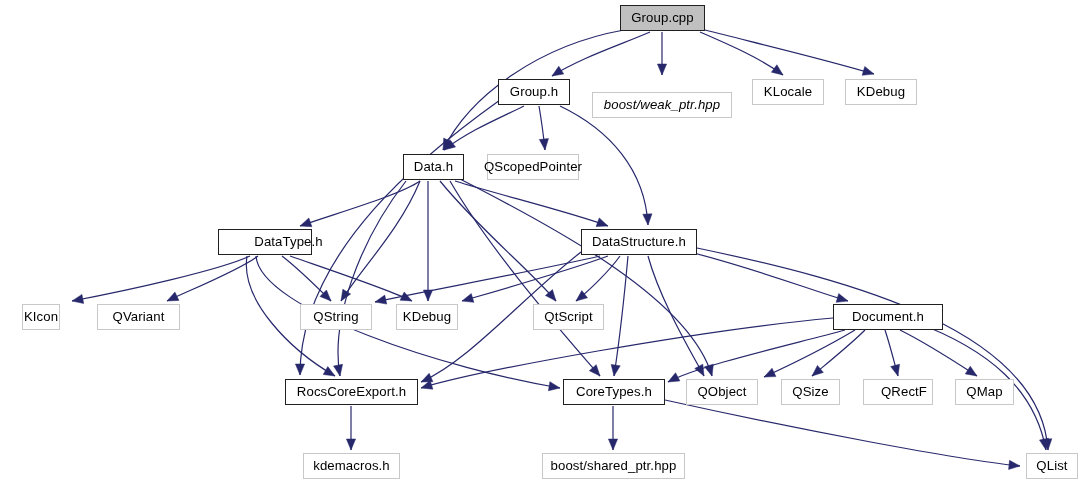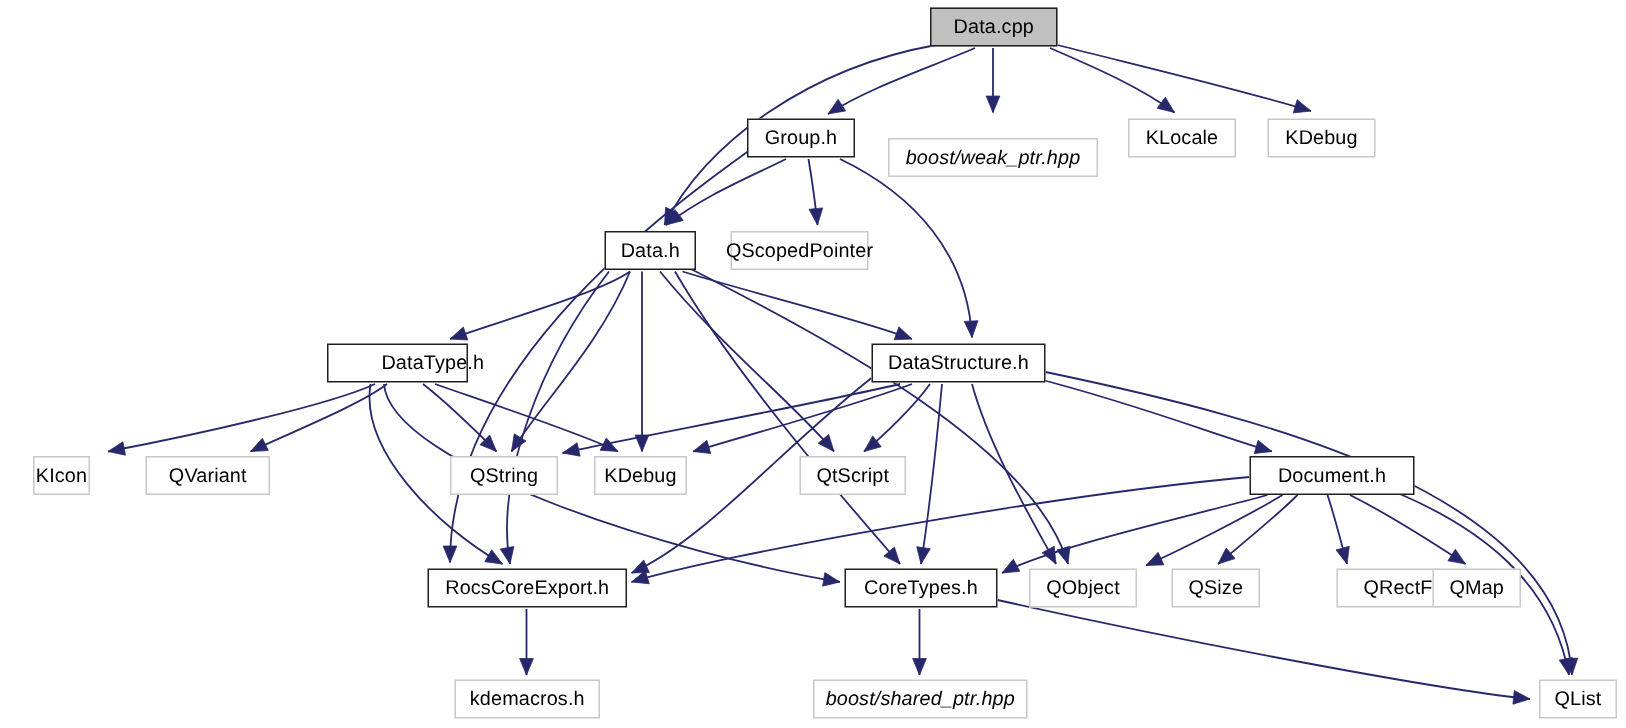--- a/index.html
+++ b/index.html
@@ -138,38 +138,38 @@
       <path d="M915,322 C990,350 1035,390 1046,450" class="edge"></path>
       <polygon points="1046,450 1039.4918032786886,440.0098360655738 1048.5409836065573,438.3508196721312" class="arrowhead"></polygon>
       <path d="M351,406 C351,420 351,435 351,450" class="edge"></path>
       <polygon points="351,450 346.4,439 355.6,439" class="arrowhead"></polygon>
       <path d="M613,406 C613,420 613,435 613,450" class="edge"></path>
       <polygon points="613,450 608.4,439 617.6,439" class="arrowhead"></polygon>
       <path d="M665,400 C800,430 960,460 1020,466" class="edge"></path>
       <polygon points="1020,466 1008.5968738001935,469.482630165735 1009.5123080151867,460.328288015803" class="arrowhead"></polygon>
     </svg>
   <div id="nodes-layer">
-      <div class="node current" style="left: 620px; top: 5px; width: 85px;">Data.cpp</div>
+      <div class="node current" style="left: 620px; top: 5px; width: 85px;">Group.cpp</div>
       <div class="node header" style="left: 498px; top: 79px; width: 72px;">Group.h</div>
       <div class="node " style="left: 592px; top: 92px; width: 140px; font-style: italic;">boost/weak_ptr.hpp</div>
       <div class="node " style="left: 752px; top: 79px; width: 72px;">KLocale</div>
       <div class="node " style="left: 845px; top: 79px; width: 72px;">KDebug</div>
       <div class="node header" style="left: 403px; top: 154px; width: 61px;">Data.h</div>
       <div class="node " style="left: 487px; top: 154px; width: 92px;">QScopedPointer</div>
       <div class="node header" style="left: 218px; top: 229px; width: 94px; padding-left: 47px;">DataType.h</div>
       <div class="node header" style="left: 581px; top: 229px; width: 116px;">DataStructure.h</div>
       <div class="node " style="left: 22px; top: 304px; width: 38px; text-align: right;">KIcon</div>
       <div class="node " style="left: 97px; top: 304px; width: 83px;">QVariant</div>
       <div class="node " style="left: 300px; top: 304px; width: 72px;">QString</div>
       <div class="node " style="left: 396px; top: 304px; width: 62px;">KDebug</div>
       <div class="node " style="left: 533px; top: 304px; width: 71px;">QtScript</div>
       <div class="node header" style="left: 833px; top: 304px; width: 110px;">Document.h</div>
       <div class="node header" style="left: 285px; top: 379px; width: 133px;">RocsCoreExport.h</div>
       <div class="node header" style="left: 563px; top: 379px; width: 102px;">CoreTypes.h</div>
       <div class="node " style="left: 686px; top: 379px; width: 72px;">QObject</div>
       <div class="node " style="left: 781px; top: 379px; width: 59px;">QSize</div>
-      <div class="node " style="left: 891px; top: 379px; width: 70px; padding-left: 12px;">QRectF</div>
+      <div class="node " style="left: 863px; top: 379px; width: 70px; padding-left: 12px;">QRectF</div>
       <div class="node " style="left: 955px; top: 379px; width: 59px;">QMap</div>
       <div class="node " style="left: 303px; top: 453px; width: 97px;">kdemacros.h</div>
-      <div class="node " style="left: 542px; top: 453px; width: 143px; font-style: italic;">boost/shared_ptr.hpp</div>
+      <div class="node " style="left: 542px; top: 453px; width: 143px;">boost/shared_ptr.hpp</div>
       <div class="node " style="left: 1026px; top: 453px; width: 52px;">QList</div>
     </div>
 </div>
 
 </body></html>

